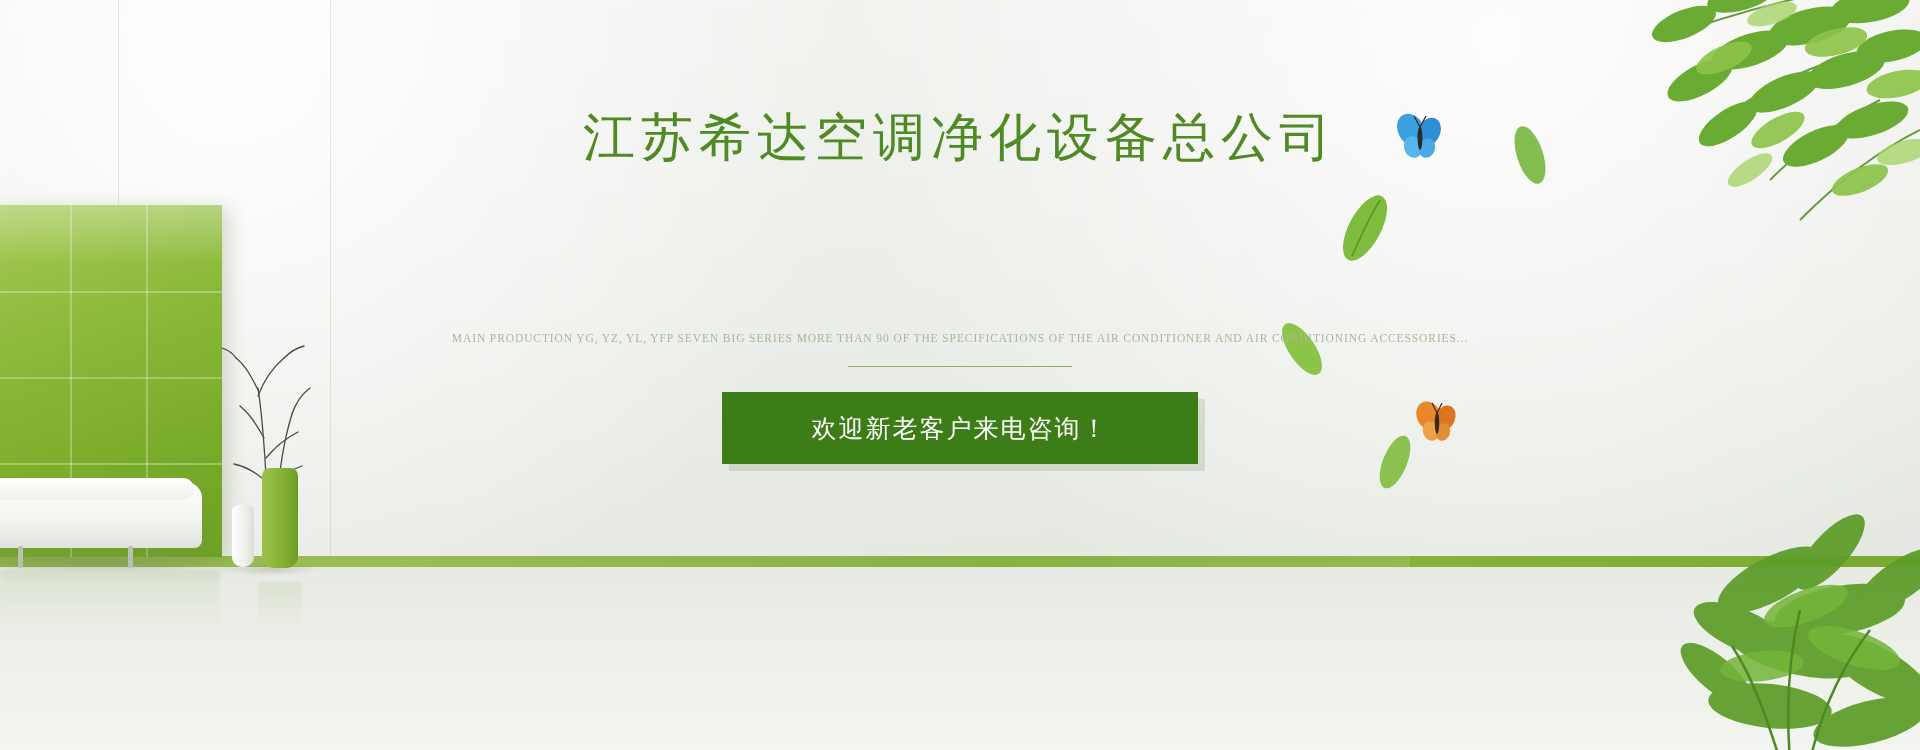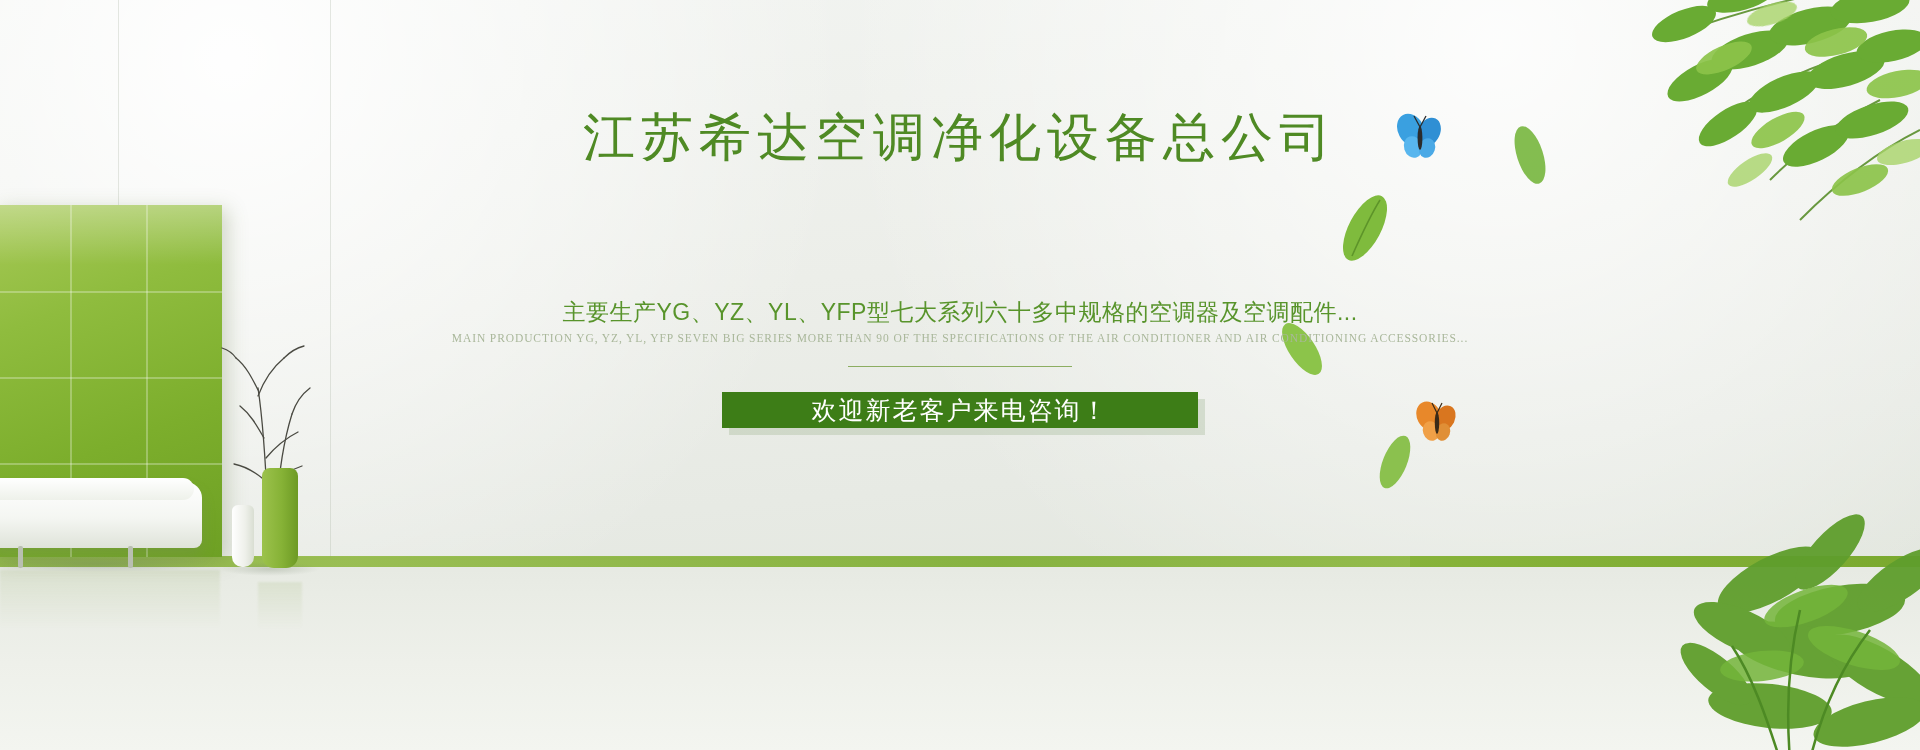--- a/index.html
+++ b/index.html
@@ -156,21 +156,21 @@
   .divider{
     position:absolute;left:50%;top:366px;
     transform:translateX(-50%);
     width:224px;height:1px;
     background:#7ba249;opacity:.85;
   }
   .cta{
     position:absolute;left:50%;top:392px;
     transform:translateX(-50%);
     min-width:476px;
-    padding:2px 28px;
+    padding:20px 28px;
     box-sizing:border-box;
     background:#3d7d17;
     color:#ffffff;
     font-size:25px;line-height:32px;
     letter-spacing:2px;
     white-space:nowrap;
     box-shadow:7px 7px 0 rgba(120,150,100,.22);
     cursor:pointer;
     border:0;
     font-family:"Liberation Sans","DejaVu Sans",sans-serif;
@@ -322,21 +322,20 @@
       <ellipse cx="25" cy="25" rx="2.2" ry="11" fill="#3a2a18"></ellipse>
       <path d="M25 15 L20 5 M25 15 L30 5" stroke="#3a2a18" stroke-width="1.2" fill="none"></path>
     </g>
   </svg>
 
   <div class="content">
 
     <div class="title-sub">江苏希达空调净化设备总公司</div>
 
 
-    <div class="desc-cn">主要生产YG、YZ、YL、YFP型七大系列六十多中规格的空调器及空调配件...</div>
 
     <div class="desc-en">MAIN PRODUCTION YG, YZ, YL, YFP SEVEN BIG SERIES MORE THAN 90 OF THE SPECIFICATIONS OF THE AIR CONDITIONER AND AIR CONDITIONING ACCESSORIES...</div>
 
     <div class="divider"></div>
 
     <button class="cta">欢迎新老客户来电咨询！</button>
   </div>
 </div>
 
 </body></html>

